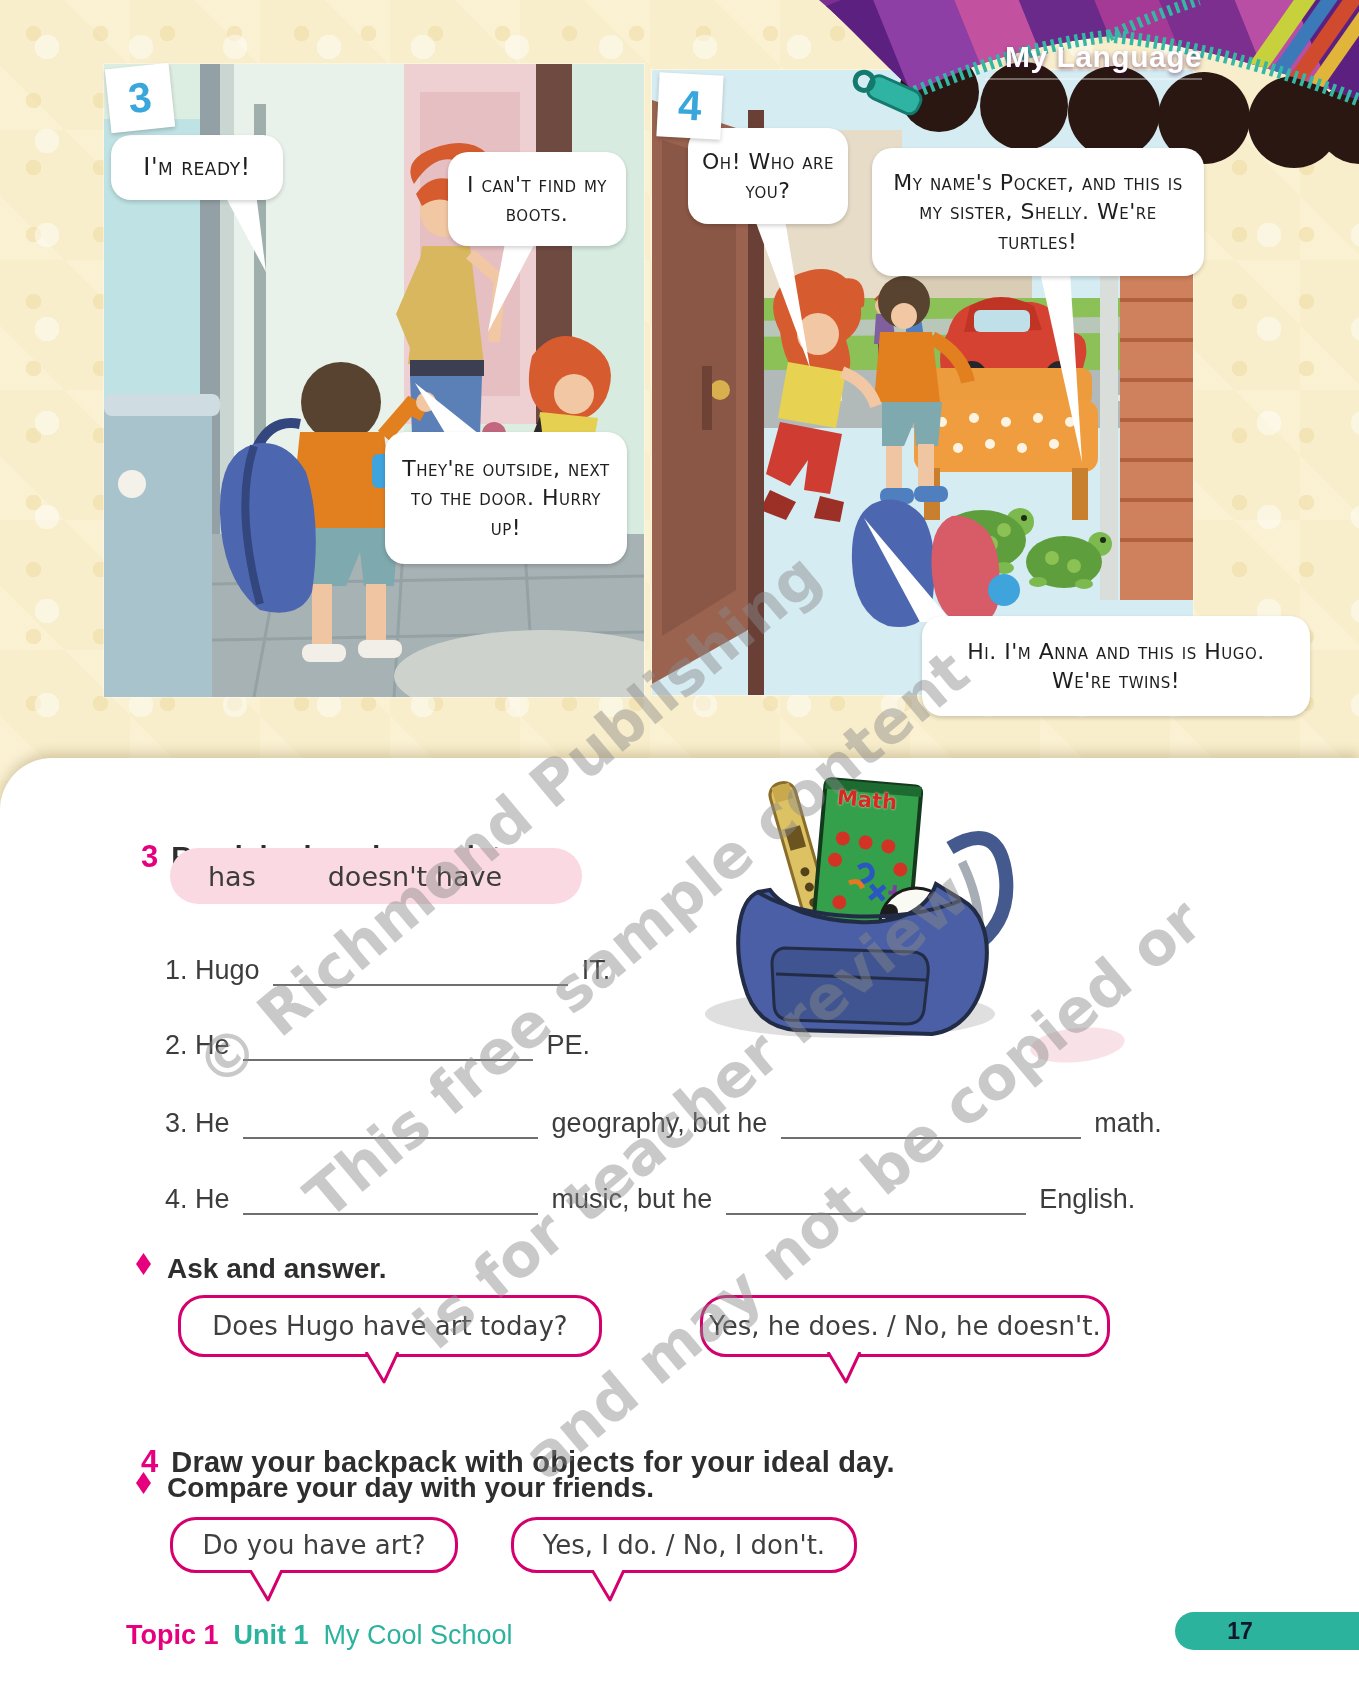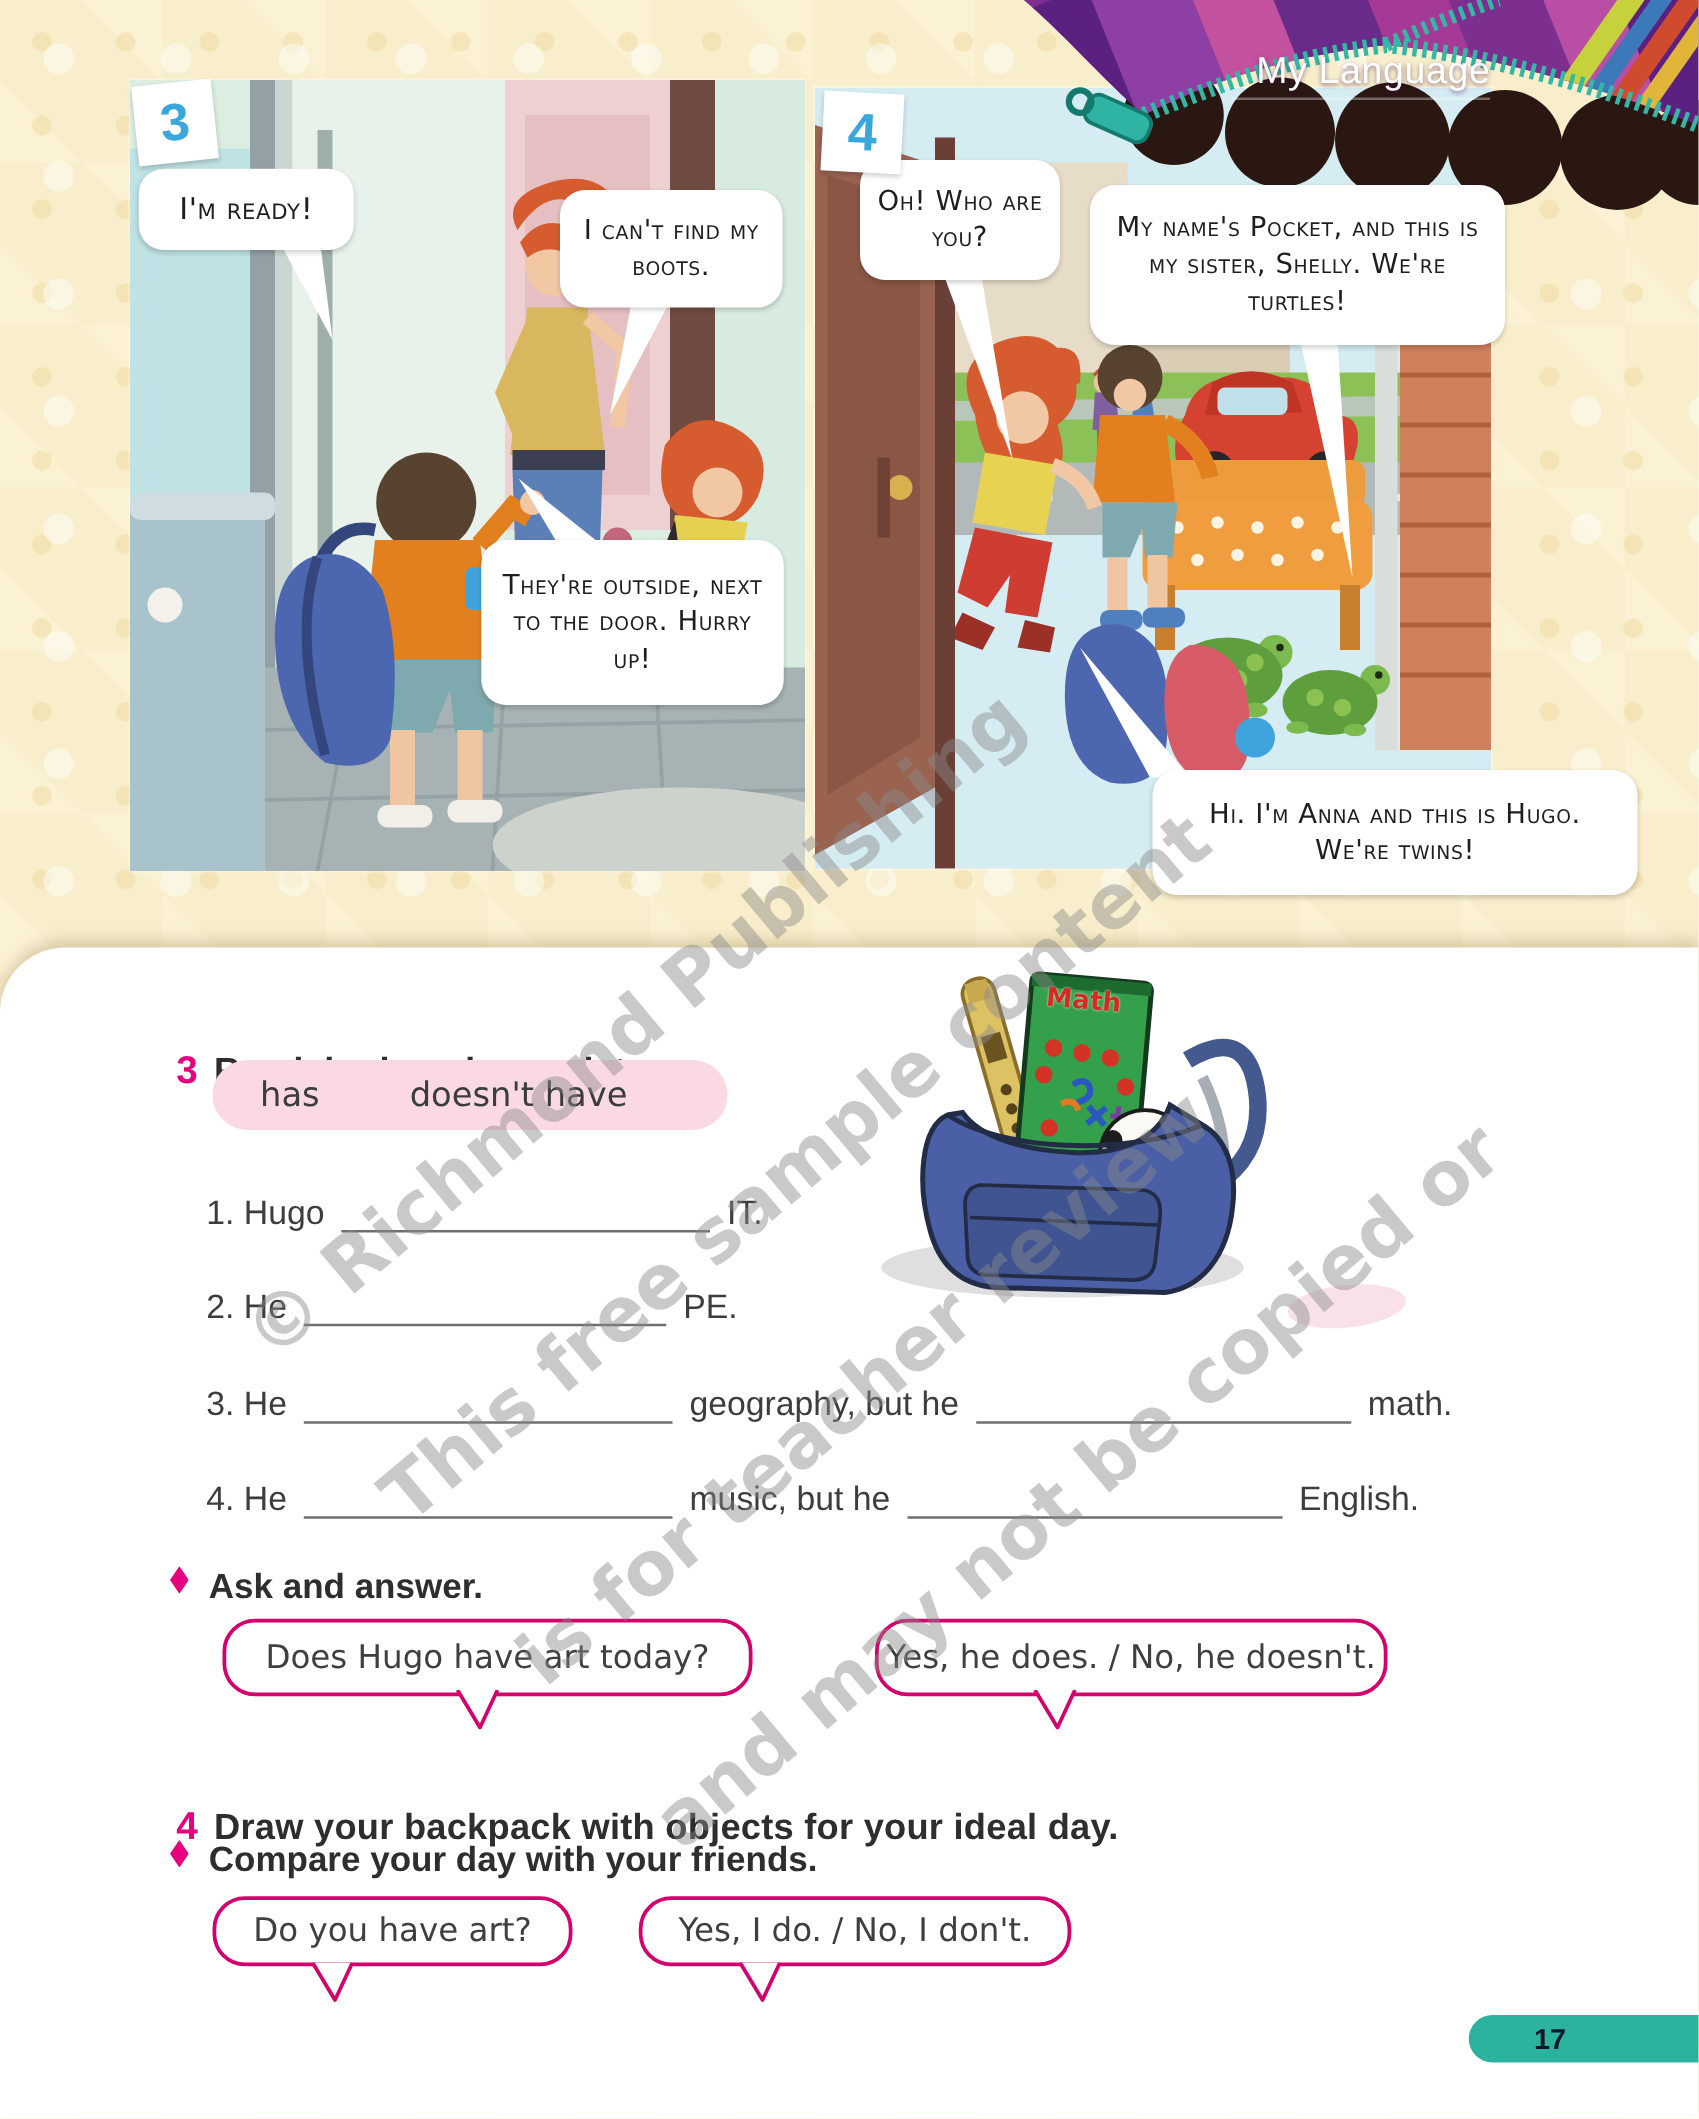--- a/index.html
+++ b/index.html
@@ -26,21 +26,21 @@
     position:absolute; background:#ffffff; border-radius:20px; z-index:5;
     display:flex; align-items:center; justify-content:center; text-align:center;
     font-family:"DejaVu Sans", sans-serif; font-variant:small-caps;
     font-size:22px; line-height:1.32; letter-spacing:.5px; color:#1e1e1e;
     padding:8px 14px; box-sizing:border-box;
     box-shadow:0 2px 4px rgba(0,0,0,.18);
   }
   .deco-zipper{position:absolute; top:0; right:0; z-index:3; pointer-events:none;}
   .page-title{
     position:absolute; left:985px; top:40px; z-index:4;
-    font-size:30px; font-weight:normal; color:#ffffff; letter-spacing:.5px;
+    font-size:30px; font-weight:bold; color:#ffffff; letter-spacing:.5px;
     text-shadow:0 2px 4px rgba(60,0,70,.55);
     border-bottom:2px solid rgba(255,255,255,.35); padding-bottom:4px;padding-left:20px;
   }
   .tails{position:absolute; left:0; top:0; z-index:4; pointer-events:none;}
   
   .sheet{
     position:absolute; left:0; top:758px; width:1359px; height:937px;
     background:#ffffff; border-radius:52px 0 0 0;
     box-shadow:0 -5px 12px rgba(125,100,55,.28); z-index:2;
   }
@@ -454,20 +454,25 @@
   </div>
   <div class="qa-bubble" style="left:170px; top:1517px; width:288px; height:56px;">Do you have art?</div>
   <svg class="qa-tail" style="left:244px; top:1570px;" width="44" height="34" viewBox="0 0 44 34">
     <path d="M6,0 L24,30 L38,0" fill="#ffffff" stroke="#d4006d" stroke-width="3" stroke-linejoin="round"></path>
   </svg>
   <div class="qa-bubble" style="left:511px; top:1517px; width:346px; height:56px;">Yes, I do. / No, I don't.</div>
   <svg class="qa-tail" style="left:586px; top:1570px;" width="44" height="34" viewBox="0 0 44 34">
     <path d="M6,0 L24,30 L38,0" fill="#ffffff" stroke="#d4006d" stroke-width="3" stroke-linejoin="round"></path>
   </svg>
 
+  <div class="footer">
+    <span class="topic">Topic 1</span>
+    <span class="unit">Unit 1</span>
+    <span class="section">My Cool School</span>
+  </div>
   <div class="page-badge">
     <span>17</span>
   </div>
 
   <div class="watermark">
     <div>© Richmond Publishing</div>
     <div>This free sample content</div>
     <div>is for teacher review</div>
     <div>and may not be copied or</div>
   </div>

